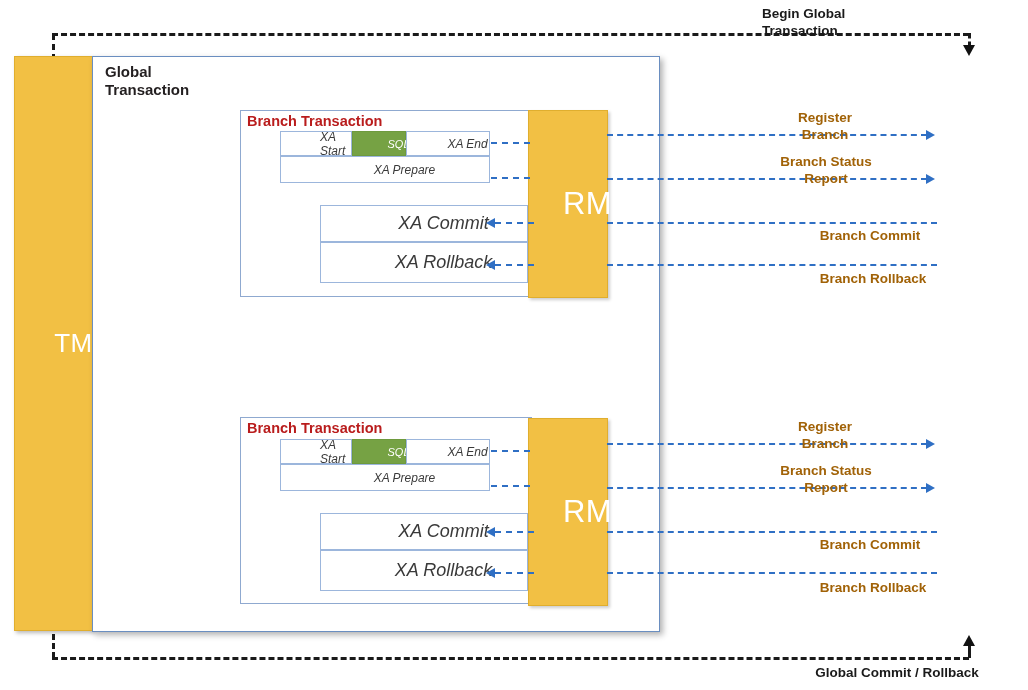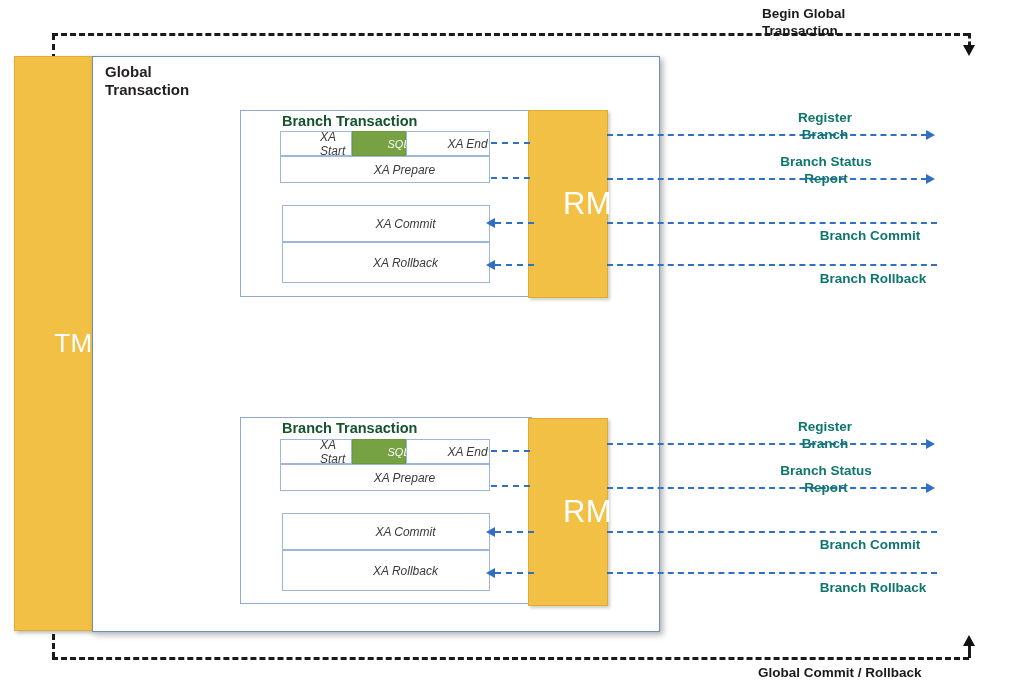--- a/index.html
+++ b/index.html
@@ -57,36 +57,35 @@
   .branch-panel {
     background: #ffffff;
     border: 1px solid #8fa9d0;
   }
   .branch-label {
     position: absolute;
     left: 6px;
     top: 2px;
     font-size: 14.5px;
     font-weight: bold;
-    color: #14532d;
+    color: #b91c1c;
     z-index: 5;
-    margin-left: 35px;
   }
   .xa-cell {
     border: 1px solid #9cb6dc;
     background: #ffffff;
     display: flex;
     align-items: center;
     justify-content: center;
     font-style: italic;
     color: #3a3a3a;
     box-sizing: border-box;
   }
   .xa-small { font-size: 12px; }
-  .xa-big   { font-size: 12px; }
+  .xa-big   { font-size: 18px; margin-left: 38px; }
   .xa-sql {
     background: #76a244;
     border: 1px solid #6e9a3e;
     color: #ffffff;
     font-style: italic;
     font-size: 11px;
     display: flex;
     align-items: center;
     justify-content: center;
     box-sizing: border-box;
@@ -109,21 +108,21 @@
     position: absolute;
   }
   .arrow-r { border-top: 5px solid transparent; border-bottom: 5px solid transparent; border-left: 9px solid #2f6fc4; }
   .arrow-l { border-top: 5px solid transparent; border-bottom: 5px solid transparent; border-right: 9px solid #2f6fc4; }
   .arrow-d { border-left: 6px solid transparent; border-right: 6px solid transparent; border-top: 11px solid #111111; }
   .arrow-u { border-left: 6px solid transparent; border-right: 6px solid transparent; border-bottom: 11px solid #111111; }
 
   
   .lbl-blue {
     position: absolute;
-    color: #0f766e;
+    color: #a16207;
     font-size: 13.5px;
     font-weight: bold;
     line-height: 1.25;
     white-space: pre-line;
     text-align: center;
   }
   .lbl-black {
     position: absolute;
     color: #1a1a1a;
     font-size: 13.5px;
@@ -142,21 +141,21 @@
   <div class="abs dash-h black" style="left:52px; top:33px; width:917px;"></div>
   <div class="abs dash-v black" style="left:968px; top:33px; height:14px;"></div>
   <div class="arrow-d" style="left:963px; top:45px;"></div>
   <div class="lbl-black" style="left:762px; top:6px; width:180px; text-align:left;">Begin Global
 Transaction</div>
 
   <div class="abs dash-v black" style="left:52px; top:634px; height:24px;"></div>
   <div class="abs dash-h black" style="left:52px; top:657px; width:917px;"></div>
   <div class="abs dash-v black" style="left:968px; top:646px; height:12px;"></div>
   <div class="arrow-u" style="left:963px; top:635px;"></div>
-  <div class="lbl-black" style="left:758px; top:665px; width:230px; text-align:left;">Global Commit / Rollback</div>
+  <div class="lbl-black" style="left:782px; top:665px; width:230px; text-align:center;">Global Commit / Rollback</div>
 
   <div class="abs pillar" style="left:14px; top:56px; width:80px; height:575px;">
     <span>TM</span>
   </div>
 
 
   <div class="abs global-panel" style="left:92px; top:56px; width:568px; height:576px;">
     <div class="global-label">Global
 Transaction</div>
   </div>

